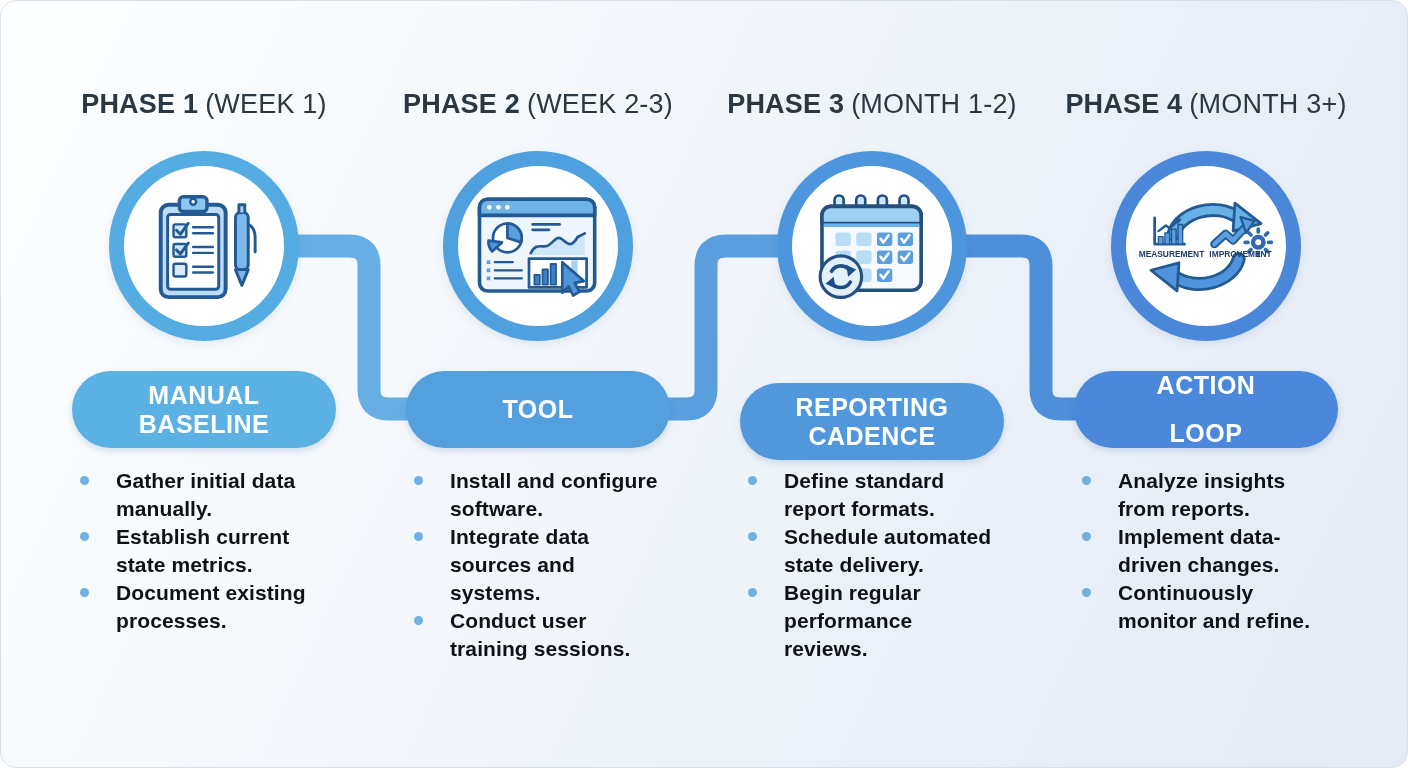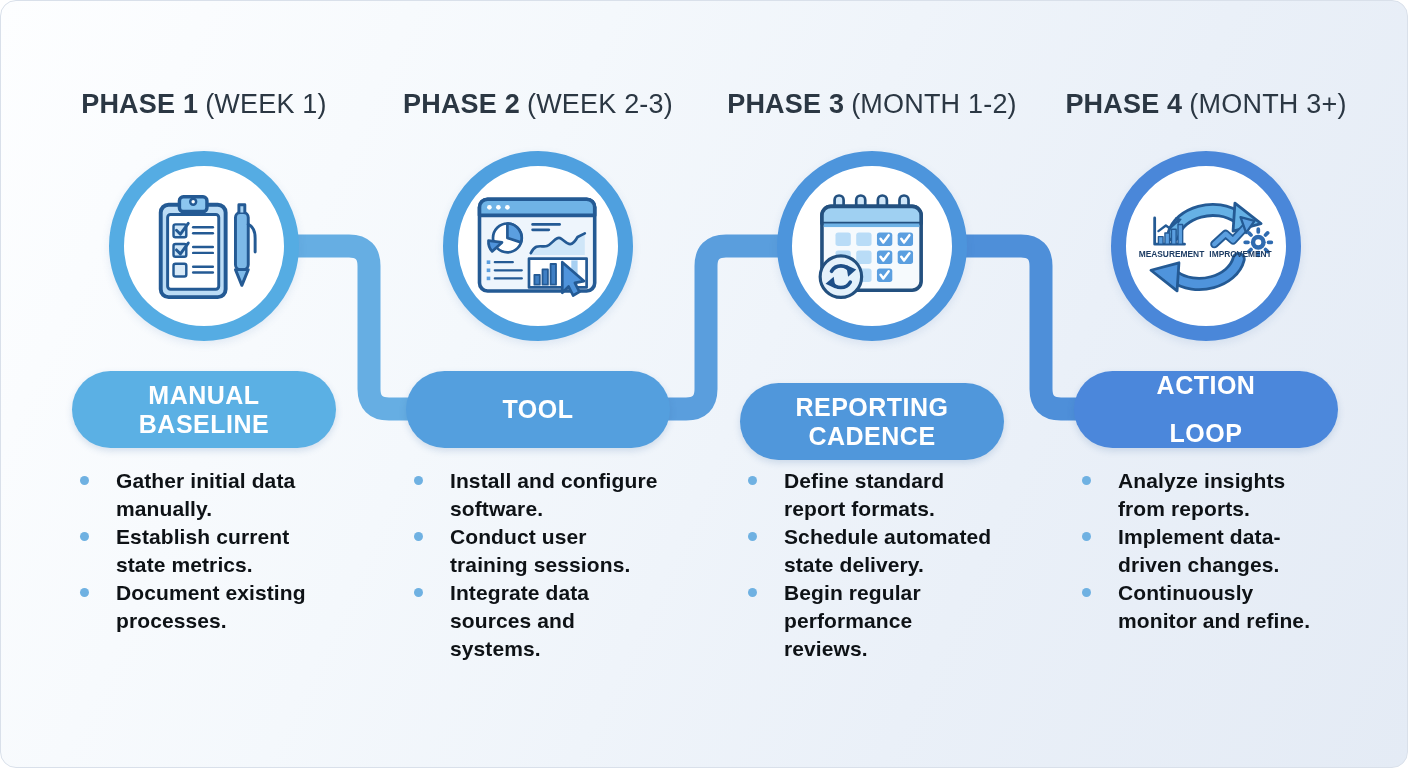--- a/index.html
+++ b/index.html
@@ -126,25 +126,25 @@
     <div class="pill" style="background: rgb(84, 159, 222); gap: 16px;">
       <span>TOOL</span>
     </div>
     <ul class="bullets" style="color: rgb(14, 18, 22);">
       <li class="b">
           <span class="dot" style="background: rgb(111, 177, 226);"></span>
           <span class="bt">Install and configure software.</span>
         </li>
       <li class="b">
           <span class="dot" style="background: rgb(111, 177, 226);"></span>
+          <span class="bt">Integrate data sources and systems.</span>
+        </li>
+      <li class="b">
+          <span class="dot" style="background: rgb(111, 177, 226);"></span>
           <span class="bt">Conduct user training sessions.</span>
-        </li>
-      <li class="b">
-          <span class="dot" style="background: rgb(111, 177, 226);"></span>
-          <span class="bt">Integrate data sources and systems.</span>
         </li>
     </ul>
   </section>
 
   <section class="col col3">
     <div class="hdr" style="color: rgb(43, 55, 67);">
       <span class="hb">PHASE 3</span><span class="hr">(MONTH 1-2)</span>
     </div>
     <div class="circle" style="border-color: rgb(77, 149, 220);">
       <svg width="122" height="110" viewBox="0 0 135 122">

